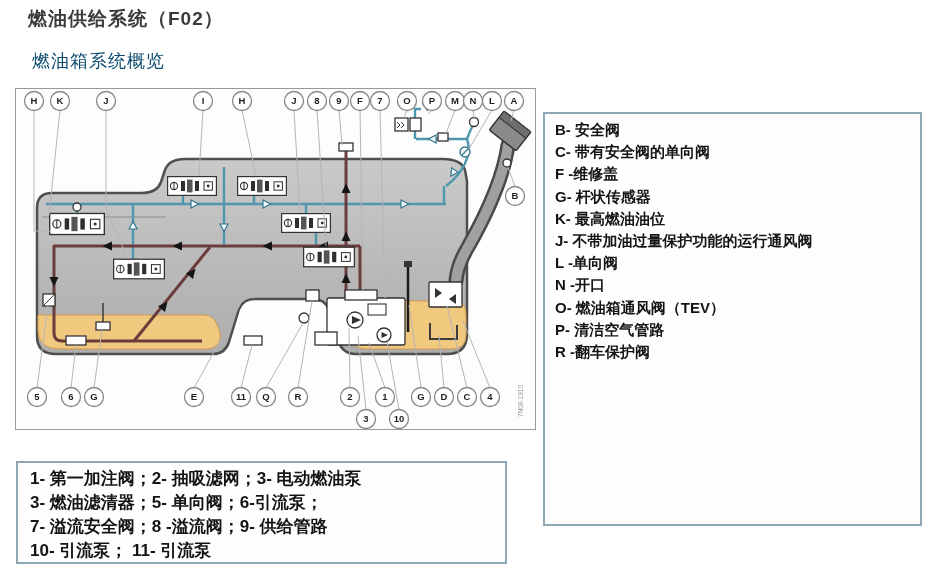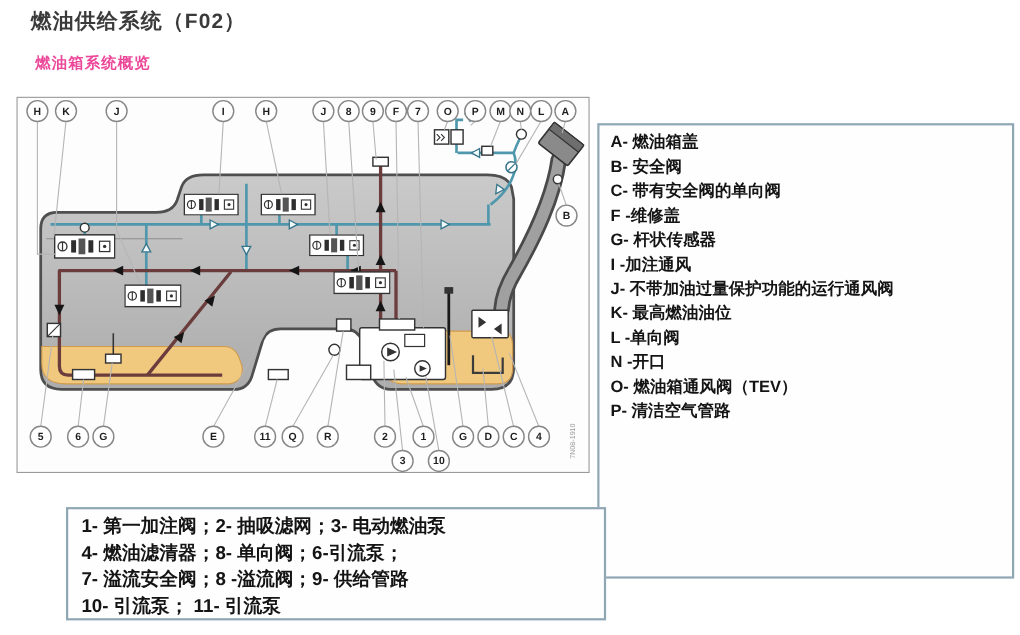--- a/index.html
+++ b/index.html
@@ -1,32 +1,32 @@
 <!DOCTYPE html>
 <html><head>
 <meta charset="utf-8">
 <style>
   html,body{margin:0;padding:0;background:#fff;}
   body{width:927px;height:577px;position:relative;overflow:hidden;
        font-family:"Liberation Sans",sans-serif;color:#222;}
   .page-title{position:absolute;left:28px;top:6px;font-size:19px;font-weight:bold;
        color:#3a3a3a;letter-spacing:1px;}
-  .page-subtitle{position:absolute;left:32px;top:49px;font-size:14px;font-weight:bold;
-       color:#ec4899;letter-spacing:1px;}
+  .page-subtitle{position:absolute;left:32px;top:49px;font-size:18px;font-weight:normal;
+       color:#0c4a6e;letter-spacing:1px;}
   .diagram-panel{position:absolute;left:15px;top:88px;width:521px;height:342px;
        border:1px solid #9a9a9a;background:#fdfdfd;box-sizing:border-box;}
   .diagram-panel svg{display:block;width:100%;height:100%;}
   .legend-letters{position:absolute;left:543px;top:112px;width:379px;height:414px;
        border:2px solid #8fa6b4;background:#fefefe;box-sizing:border-box;
        padding:5px 10px;}
   .legend-letters .lrow{font-size:15px;font-weight:bold;line-height:22.2px;
        color:#141414;white-space:nowrap;}
   .legend-numbers{position:absolute;left:16px;top:461px;width:491px;height:103px;
        border:2px solid #8fa6b4;background:#fefefe;box-sizing:border-box;
-       padding:4px 12px;margin-left:44px;}
+       padding:4px 12px;}
   .legend-numbers .lrow{font-size:17px;font-weight:bold;line-height:24px;
        color:#141414;white-space:nowrap;}
   
   .co circle{fill:#ffffff;stroke:#878787;stroke-width:1.3;}
   .co text{font:bold 9.5px "Liberation Sans",sans-serif;fill:#1e1e1e;text-anchor:middle;}
   .ldr{stroke:#b5b5b5;stroke-width:1;fill:none;}
   .blue{stroke:#4e97ad;stroke-width:2.4;fill:none;}
   .maroon{stroke:#6b3c3c;stroke-width:3;fill:none;stroke-linejoin:round;}
   .oar{fill:#f2f9fb;stroke:#38768c;stroke-width:1.2;}
   .sal{fill:#151515;}
@@ -342,32 +342,31 @@
           <circle r="9.5"></circle>
           <text y="3.2">4</text>
         </g>
   </g>
 
   <text class="figcode" x="507" y="312" transform="rotate(-90 507 312)" text-anchor="middle">7N08-1910</text>
 </svg>
 </div>
 
 <div class="legend-letters">
-  <div class="lrow">A- 燃油箱盖</div>
   <div class="lrow">B- 安全阀</div>
   <div class="lrow">C- 带有安全阀的单向阀</div>
   <div class="lrow">F -维修盖</div>
   <div class="lrow">G- 杆状传感器</div>
-  <div class="lrow">I -加注通风</div>
+  <div class="lrow">K- 最高燃油油位</div>
   <div class="lrow">J- 不带加油过量保护功能的运行通风阀</div>
-  <div class="lrow">K- 最高燃油油位</div>
   <div class="lrow">L -单向阀</div>
   <div class="lrow">N -开口</div>
   <div class="lrow">O- 燃油箱通风阀（TEV）</div>
   <div class="lrow">P- 清洁空气管路</div>
+  <div class="lrow">R -翻车保护阀</div>
 </div>
 
 <div class="legend-numbers">
   <div class="lrow">1- 第一加注阀；2- 抽吸滤网；3- 电动燃油泵</div>
-  <div class="lrow">4- 燃油滤清器；8- 单向阀；6-引流泵；</div>
+  <div class="lrow">3- 燃油滤清器；5- 单向阀；6-引流泵；</div>
   <div class="lrow">7- 溢流安全阀；8 -溢流阀；9- 供给管路</div>
   <div class="lrow">10- 引流泵； 11- 引流泵</div>
 </div>
 
 </body></html>

